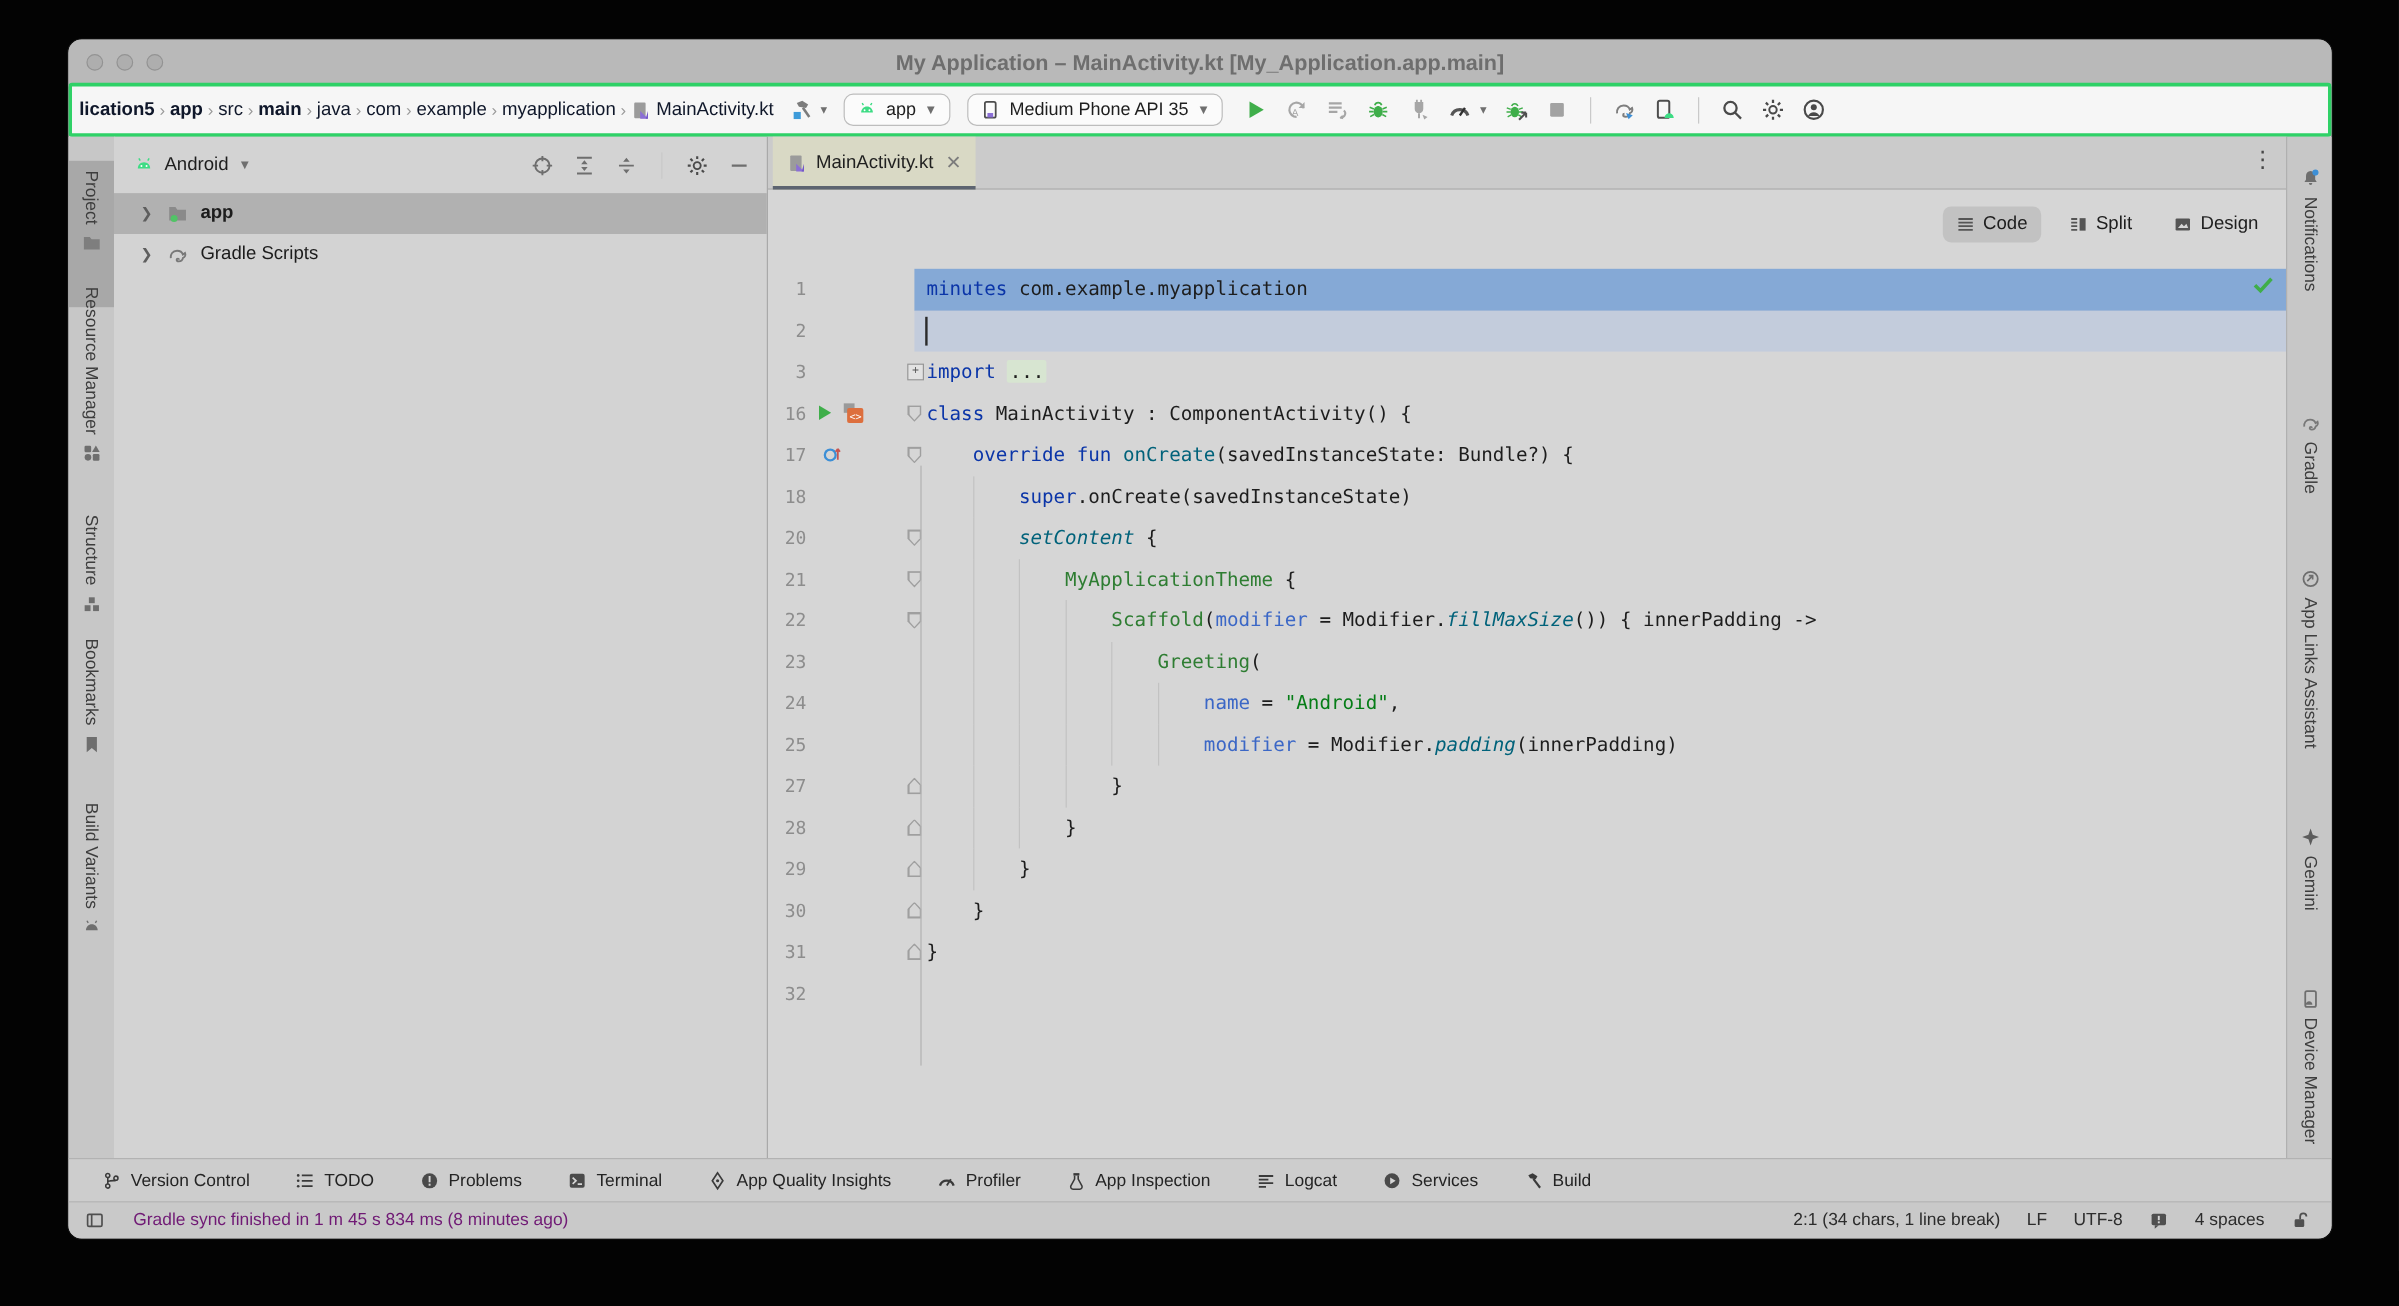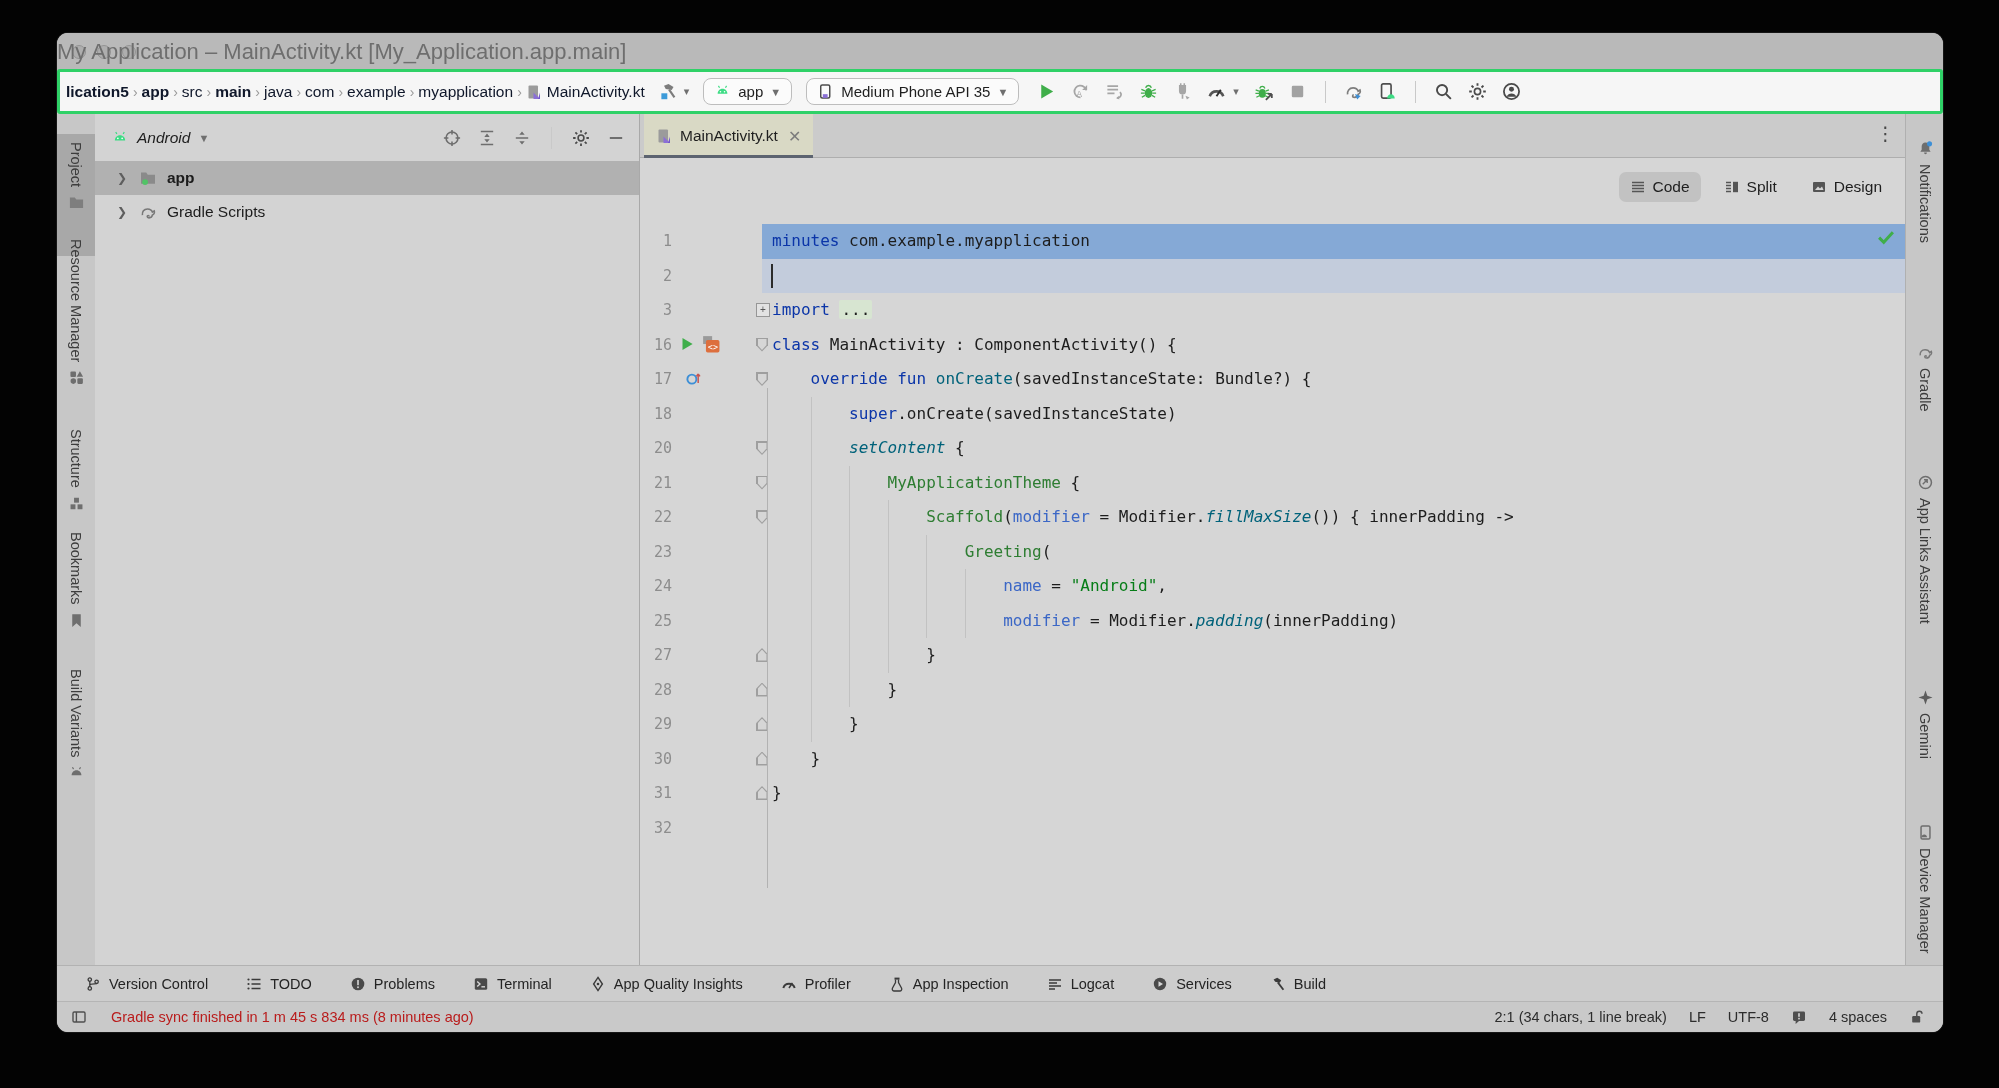--- a/index.html
+++ b/index.html
@@ -2,22 +2,22 @@
 <html><head>
 <meta charset="utf-8">
 <style>
   html,body{margin:0;padding:0;background:#030303;width:1999px;height:1088px;overflow:hidden;
     font-family:"Liberation Sans","DejaVu Sans",sans-serif;-webkit-font-smoothing:antialiased;}
   #window{position:absolute;left:57px;top:33px;width:1886px;height:999px;background:#d5d5d5;
     border-radius:11px;overflow:hidden;box-shadow:0 0 0 1px #161616;}
   
   #titlebar{position:absolute;left:0;top:0;width:100%;height:38px;background:#b9b9b9;border-bottom:1px solid #a5a5a5;}
   .tl{position:absolute;top:12px;width:14px;height:14px;border-radius:50%;background:#aeaeae;border:1px solid #939393;box-sizing:border-box;}
-  #title-text{position:absolute;left:0;right:0;top:0;height:38px;line-height:38px;
-    color:#6e6e6e;font-weight:400;font-size:22px;}
+  #title-text{position:absolute;left:0;right:0;top:0;height:38px;line-height:38px;text-align:center;
+    color:#6e6e6e;font-weight:700;font-size:18px;}
   
   #toolbar{position:absolute;left:0;top:36px;width:1886px;height:45px;box-sizing:border-box;
     background:#f6f6f6;border:3px solid #2fd167;border-radius:3px;display:flex;align-items:center;}
   #crumbs{display:flex;align-items:center;gap:2px;padding-left:6px;white-space:nowrap;}
   .crumb{font-size:15.5px;color:#0f172a;display:flex;align-items:center;gap:5px;}
   .crumb.b{font-weight:700;}
   .crumb-sep{color:#9a9a9a;font-size:14px;padding:0 2px;}
   .ddbox{display:flex;align-items:center;gap:7px;border:1px solid #bdbdbd;border-radius:8px;background:#fbfbfb;
     padding:4px 10px;margin-left:14px;font-size:15px;color:#1e1e1e;white-space:nowrap;}
   .caret{color:#6f6f6f;font-size:11px;}
@@ -28,21 +28,21 @@
   .stripe{position:absolute;top:81px;width:38px;height:851px;background:#c7c7c7;}
   #stripe-left{left:0;border-right:1px solid #b0b0b0;}
   #stripe-right{left:1848px;border-left:1px solid #b0b0b0;}
   .vitem{position:absolute;left:0;width:38px;display:flex;flex-direction:column;align-items:center;gap:7px;}
   .vtext{writing-mode:vertical-rl;font-size:14.5px;color:#3d3d3d;white-space:nowrap;}
   .vicon{width:17px;height:17px;}
   .vactive{position:absolute;left:0;width:38px;background:#a8a8a8;}
   
   #project-panel{position:absolute;left:38px;top:81px;width:545px;height:851px;background:#d3d3d3;border-right:1px solid #a9a9a9;box-sizing:border-box;}
   #pp-header{position:absolute;left:0;top:0;width:100%;height:47px;display:flex;align-items:center;border-bottom:1px solid #c4c4c4;}
-  #pp-view{display:flex;align-items:center;gap:8px;padding-left:16px;font-size:15.5px;color:#1e1e1e;font-style:italic;}
+  #pp-view{display:flex;align-items:center;gap:8px;padding-left:16px;font-size:15.5px;color:#1e1e1e;}
   #pp-tools{position:absolute;right:14px;top:0;height:47px;display:flex;align-items:center;gap:17px;}
   .ppi{width:18px;height:18px;}
   .tree-row{position:absolute;left:0;width:100%;height:34px;display:flex;align-items:center;font-size:15.5px;color:#1c1c1c;}
   .tree-row .chev{width:14px;margin-left:22px;color:#5e5e5e;font-size:15px;}
   .tree-row .ticon{width:18px;height:18px;margin-left:8px;}
   .tree-row .tlabel{margin-left:10px;}
   .tree-sel{background:#b1b1b1;}
   
   #editor{position:absolute;left:583px;top:81px;width:1265px;height:851px;background:#d6d6d6;}
   #tabbar{position:absolute;left:0;top:0;width:100%;height:44px;background:#cbcbcb;border-bottom:1px solid #aeaeae;box-sizing:border-box;}
@@ -78,21 +78,21 @@
   .tk-e{background:#d7e5d1;border-radius:2px;padding:0 2px;}
   #caret2{position:absolute;left:131px;top:5px;width:1.5px;height:24px;background:#2b2b2b;}
   #fold-line{position:absolute;left:127px;width:1px;background:#b2b2b2;}
   #check{position:absolute;width:20px;height:20px;}
   
   #bottombar{position:absolute;left:0;top:932px;width:100%;height:36px;background:#cdcdcd;border-top:1px solid #b2b2b2;
     box-sizing:border-box;display:flex;align-items:center;gap:38px;padding-left:28px;}
   .bitem{display:flex;align-items:center;gap:8px;font-size:14.5px;color:#242424;white-space:nowrap;}
   .bicon{width:16px;height:16px;}
   #statusbar{position:absolute;left:0;top:968px;width:100%;height:31px;background:#c9c9c9;border-top:1px solid #b5b5b5;box-sizing:border-box;}
-  #status-left{position:absolute;left:14px;top:0;height:30px;display:flex;align-items:center;gap:24px;font-size:14.5px;color:#b91c1c;}
+  #status-left{position:absolute;left:14px;top:0;height:30px;display:flex;align-items:center;gap:24px;font-size:14.5px;color:#701a75;}
   #status-right{position:absolute;right:18px;top:0;height:30px;display:flex;align-items:center;gap:22px;font-size:14.5px;color:#2c2c2c;}
   .sicon{width:16px;height:16px;}
 </style>
 </head>
 <body>
 
 <div id="window">
   <div id="titlebar">
     <span class="tl" style="left:15px"></span>
     <span class="tl" style="left:40px"></span>

